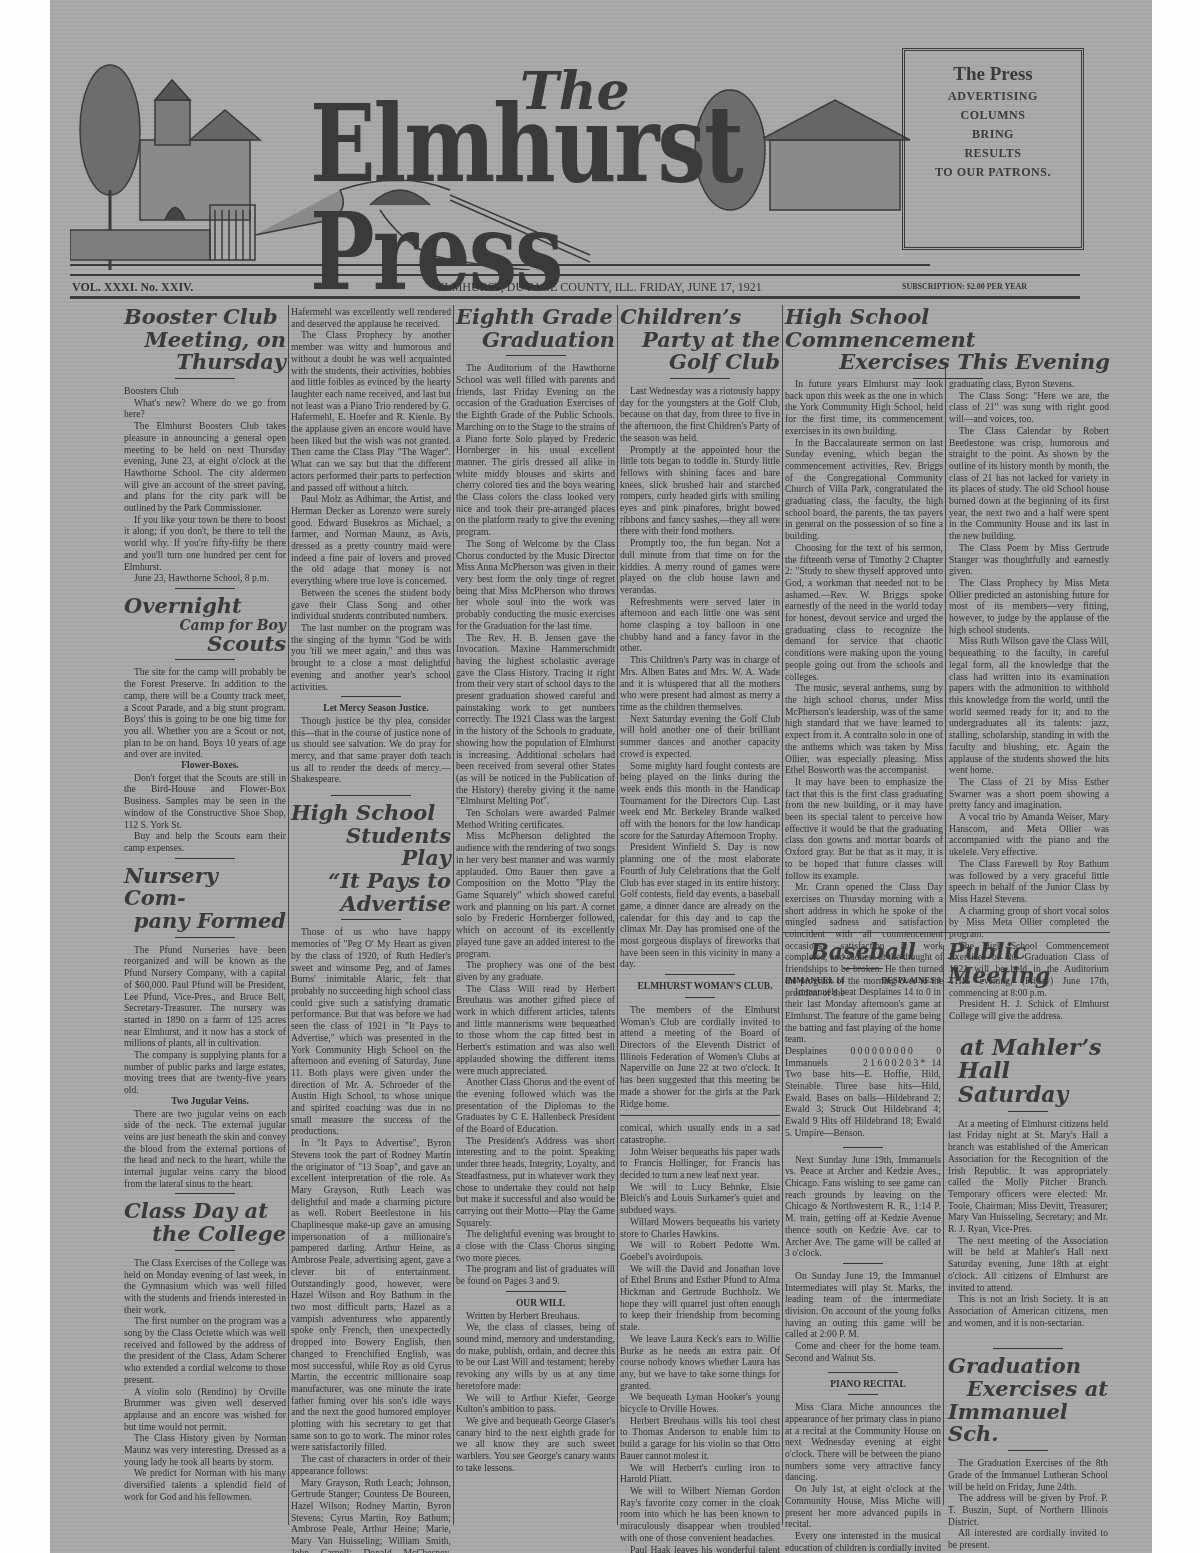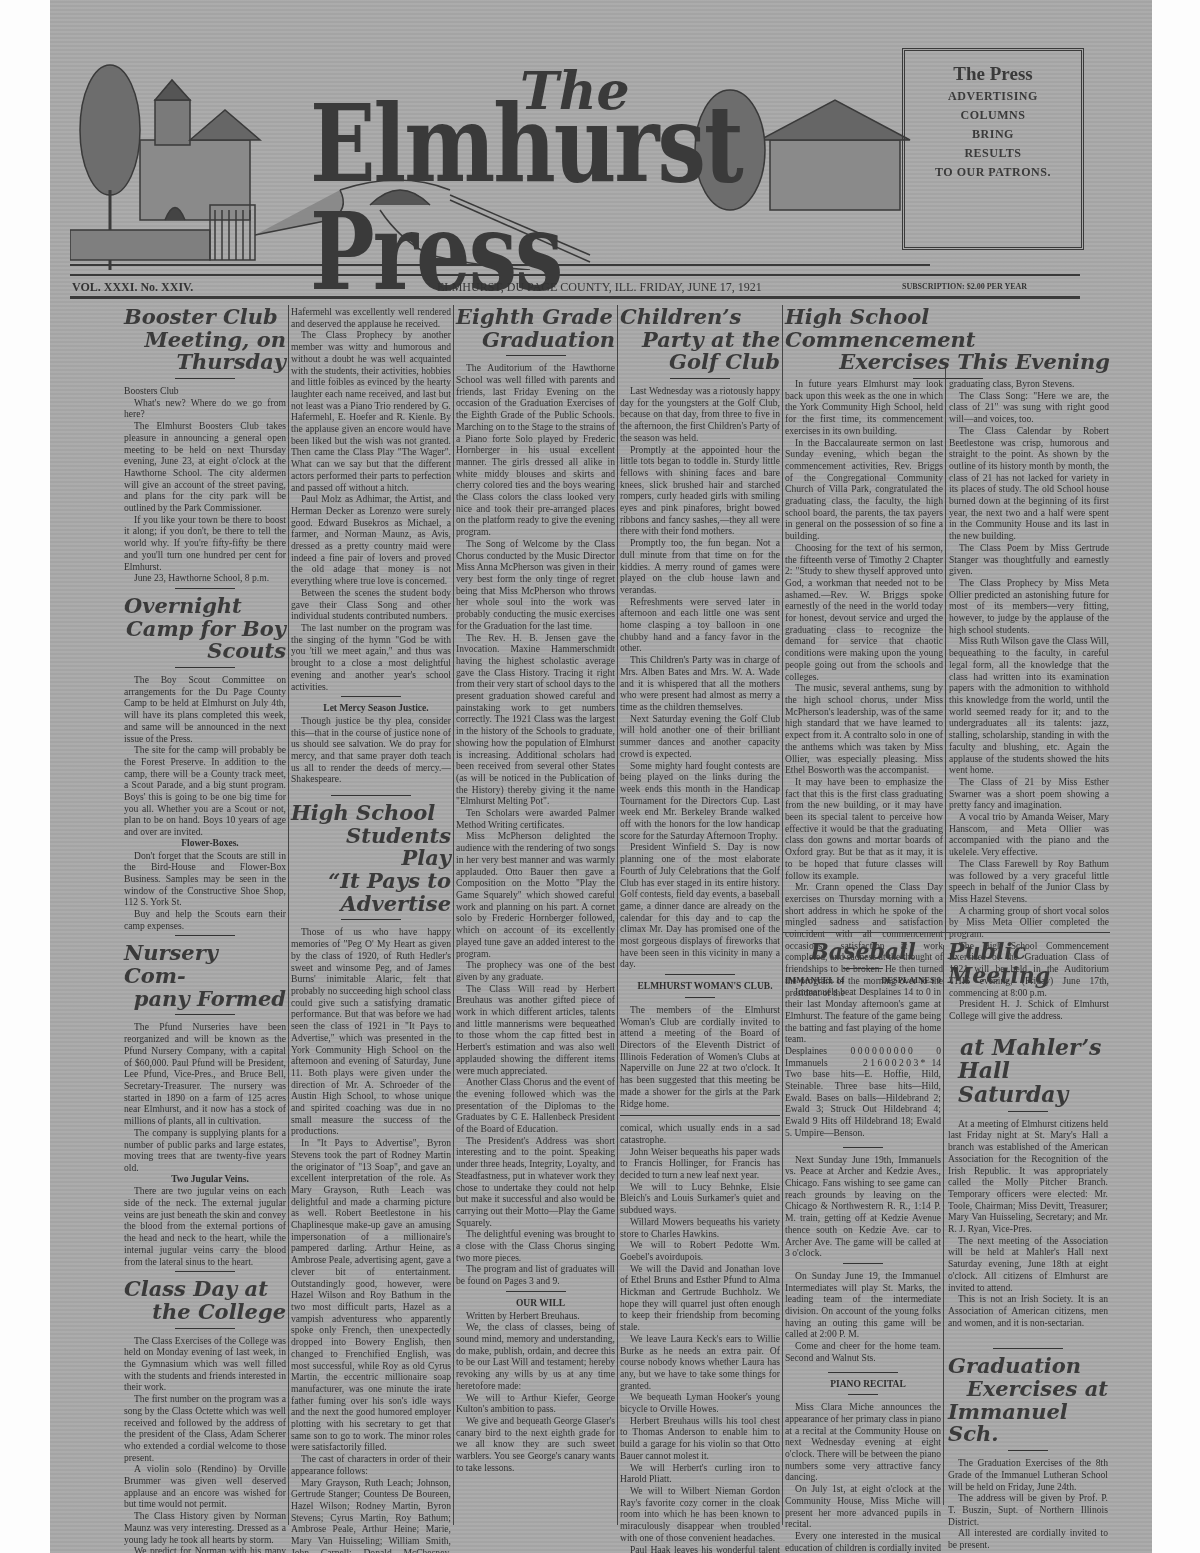--- a/index.html
+++ b/index.html
@@ -106,24 +106,23 @@
     <div class="small-rule"></div>
     <p style="text-indent:0">Boosters Club</p>
     <p>What's new? Where do we go from here?</p>
     <p>The Elmhurst Boosters Club takes pleasure in announcing a general open meeting to be held on next Thursday evening, June 23, at eight o'clock at the Hawthorne School. The city aldermen will give an account of the street paving, and plans for the city park will be outlined by the Park Commissioner.</p>
     <p>If you like your town be there to boost it along; if you don't, be there to tell the world why. If you're fifty-fifty be there and you'll turn one hundred per cent for Elmhurst.</p>
     <p>June 23, Hawthorne School, 8 p.m.</p>
   </div>
   <div class="small-rule"></div>
   <div>
     <div class="hl" style="font-size:21px;">Overnight</div>
-    <div class="hl hl-r" style="font-size:21px;">Camp for Boy</div>
+    <div class="hl hl-r" style="font-size:14px;">Camp for Boy</div>
     <div class="hl hl-r" style="font-size:21px;">Scouts</div>
     <div class="small-rule"></div>
-    <p>The Boy Scout Committee on arrangements for the Du Page County Camp to be held at Elmhurst on July 4th, will have its plans completed this week, and same will be announced in the next issue of the Press.</p>
     <p>The site for the camp will probably be the Forest Preserve. In addition to the camp, there will be a County track meet, a Scout Parade, and a big stunt program. Boys' this is going to be one big time for you all. Whether you are a Scout or not, plan to be on hand. Boys 10 years of age and over are invited.</p>
     <p class="sub-hd">Flower-Boxes.</p>
     <p>Don't forget that the Scouts are still in the Bird-House and Flower-Box Business. Samples may be seen in the window of the Constructive Shoe Shop, 112 S. York St.</p>
     <p>Buy and help the Scouts earn their camp expenses.</p>
   </div>
   <div class="small-rule"></div>
   <div>
     <div class="hl" style="font-size:21px;">Nursery Com-</div>
     <div class="hl hl-r" style="font-size:21px;">pany Formed</div>
     <div class="small-rule"></div>

